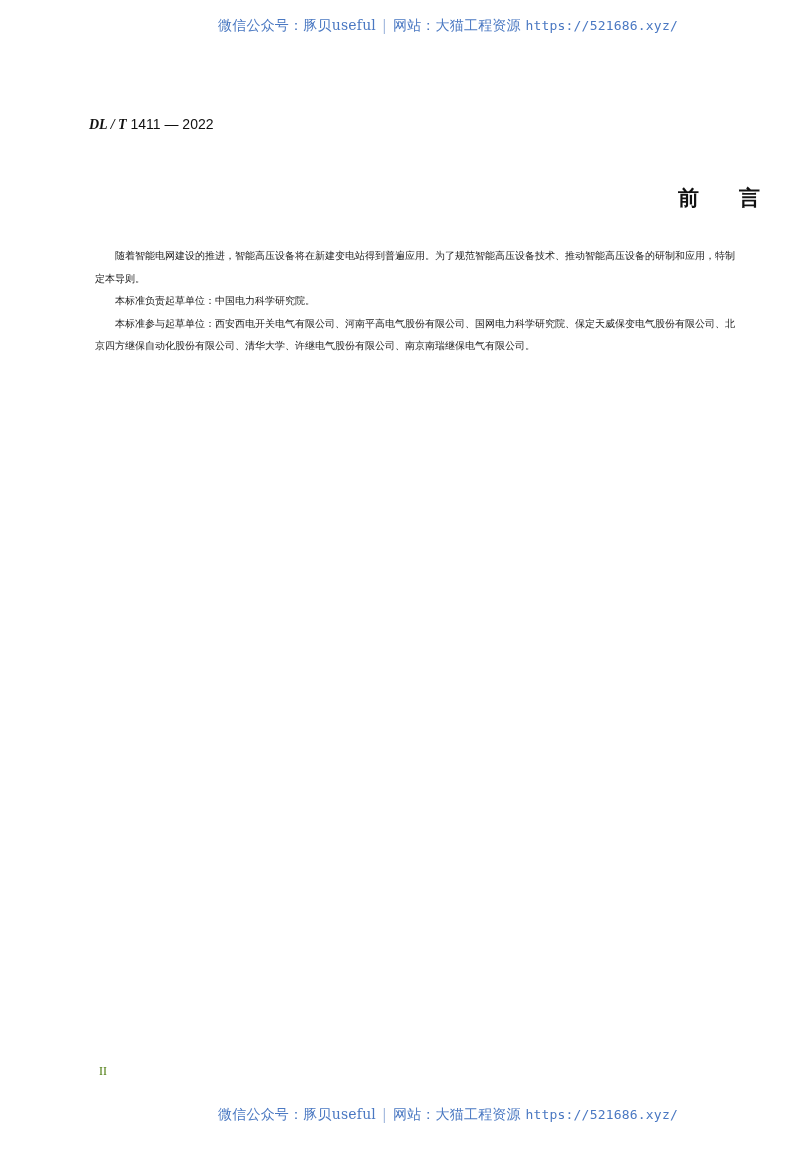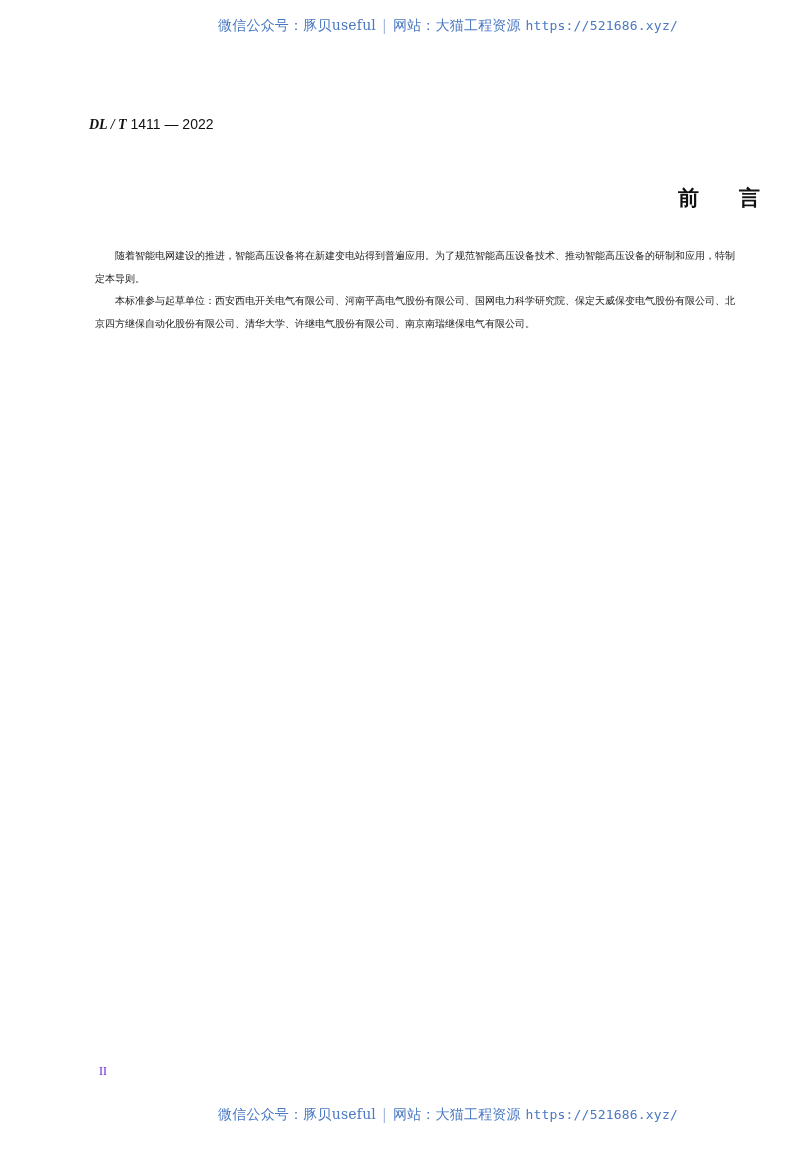--- a/index.html
+++ b/index.html
@@ -77,40 +77,41 @@
     .content p {
       margin: 0;
       text-indent: 2em;
     }
     .page-number {
       position: absolute;
       left: 99px;
       top: 1064px;
       font-size: 12px;
       font-family: "Liberation Serif", "DejaVu Serif", serif;
-      color: #6d28d9;
+      color: #4d7c0f;
     }
   </style>
 </head>
 <body>
 
 <div class="watermark watermark-top">
   <span>微信公众号：豚贝useful</span><span class="sep">|</span><span>网站：大猫工程资源</span>
   <span class="url">https://521686.xyz/</span>
 </div>
 
 <div class="doc-code">
   <span class="dl">DL / T</span>
   <span>1411 — 2022</span>
 </div>
 
 <div class="page-title">前言</div>
 
 <div class="content">
   <p>随着智能电网建设的推进，智能高压设备将在新建变电站得到普遍应用。为了规范智能高压设备技术、推动智能高压设备的研制和应用，特制定本导则。</p>
+  <p>本标准负责起草单位：中国电力科学研究院。</p>
   <p>本标准参与起草单位：西安西电开关电气有限公司、河南平高电气股份有限公司、国网电力科学研究院、保定天威保变电气股份有限公司、北京四方继保自动化股份有限公司、清华大学、许继电气股份有限公司、南京南瑞继保电气有限公司。</p>
 </div>
 
 <div class="page-number">II</div>
 
 <div class="watermark watermark-bottom">
   <span>微信公众号：豚贝useful</span><span class="sep">|</span><span>网站：大猫工程资源</span>
   <span class="url">https://521686.xyz/</span>
 </div>
 

